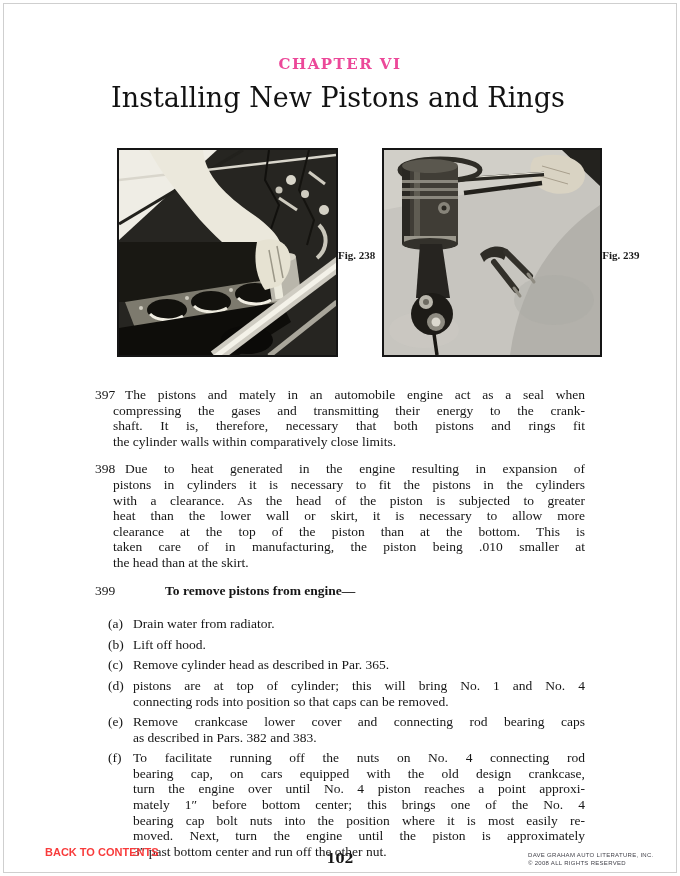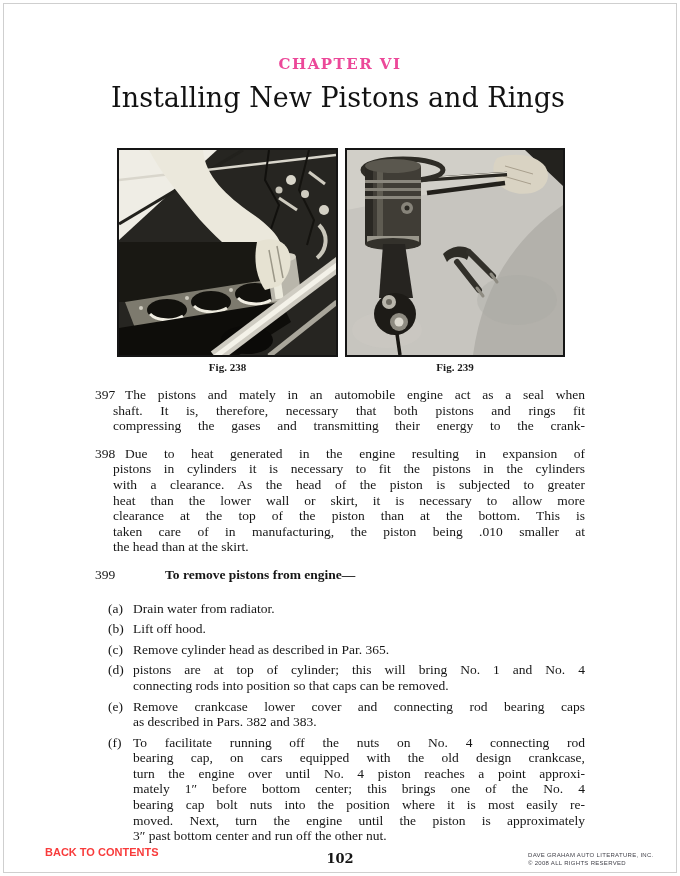--- a/index.html
+++ b/index.html
@@ -6,21 +6,21 @@
   body{
     width:680px;height:876px;background:#ffffff;position:relative;
     font-family:"Liberation Serif",serif;color:#161616;overflow:hidden;
   }
   .page-border{position:absolute;left:3px;top:3px;right:3px;bottom:3px;border:1px solid #cfcfcf;pointer-events:none;}
   .chapter{position:absolute;top:55px;left:0;right:0;text-align:center;
     font-family:"DejaVu Serif",serif;font-weight:bold;font-size:15px;letter-spacing:1.5px;color:#ec4899;}
   .title{position:absolute;top:82px;left:0;right:4px;text-align:center;
     font-family:"DejaVu Serif",serif;font-weight:normal;font-size:27px;color:#121212;}
   .figrow{position:absolute;left:117px;top:148px;display:flex;gap:7px;}
-  .figbox{display:flex;flex-direction:column;align-items:center;}
+  .figbox{display:flex;flex-direction:row;align-items:center;}
   .fig{border:2px solid #151515;line-height:0;background:#262521;}
   .caption{margin-top:4px;font-family:"Liberation Serif",serif;font-weight:bold;font-size:11px;color:#1a1a1a;}
   .content{position:absolute;left:95px;top:387px;width:490px;font-size:13.5px;line-height:15.6px;}
   .para{position:relative;padding-left:18px;margin-bottom:12px;}
   .para .num{position:absolute;left:0;top:0;font-weight:normal;}
   .ln{text-align:justify;text-align-last:justify;white-space:normal;overflow:hidden;}
   .lnl{text-align:left;text-align-last:left;overflow:hidden;}
   .first{text-indent:12px;}
   .lead{font-weight:600;text-indent:12px;padding-left:40px;}
   .item{position:relative;padding-left:38px;margin-top:5px;}
@@ -140,22 +140,23 @@
     </div>
     <div class="caption">Fig. 239</div>
   </div>
 </div>
 
 <div class="content">
 
   <div class="para">
     <span class="num">397</span>
     <div class="ln first">The pistons and mately in an automobile engine act as a seal when</div>
+    <div class="ln">compressing the gases and transmitting their energy to the crank-</div>
     <div class="ln">shaft. It is, therefore, necessary that both pistons and rings fit</div>
-    <div class="ln">compressing the gases and transmitting their energy to the crank-</div>
+    <div class="lnl">the cylinder walls within comparatively close limits.</div>
   </div>
 
   <div class="para">
     <span class="num">398</span>
     <div class="ln first">Due to heat generated in the engine resulting in expansion of</div>
     <div class="ln">pistons in cylinders it is necessary to fit the pistons in the cylinders</div>
     <div class="ln">with a clearance. As the head of the piston is subjected to greater</div>
     <div class="ln">heat than the lower wall or skirt, it is necessary to allow more</div>
     <div class="ln">clearance at the top of the piston than at the bottom. This is</div>
     <div class="ln">taken care of in manufacturing, the piston being .010 smaller at</div>

